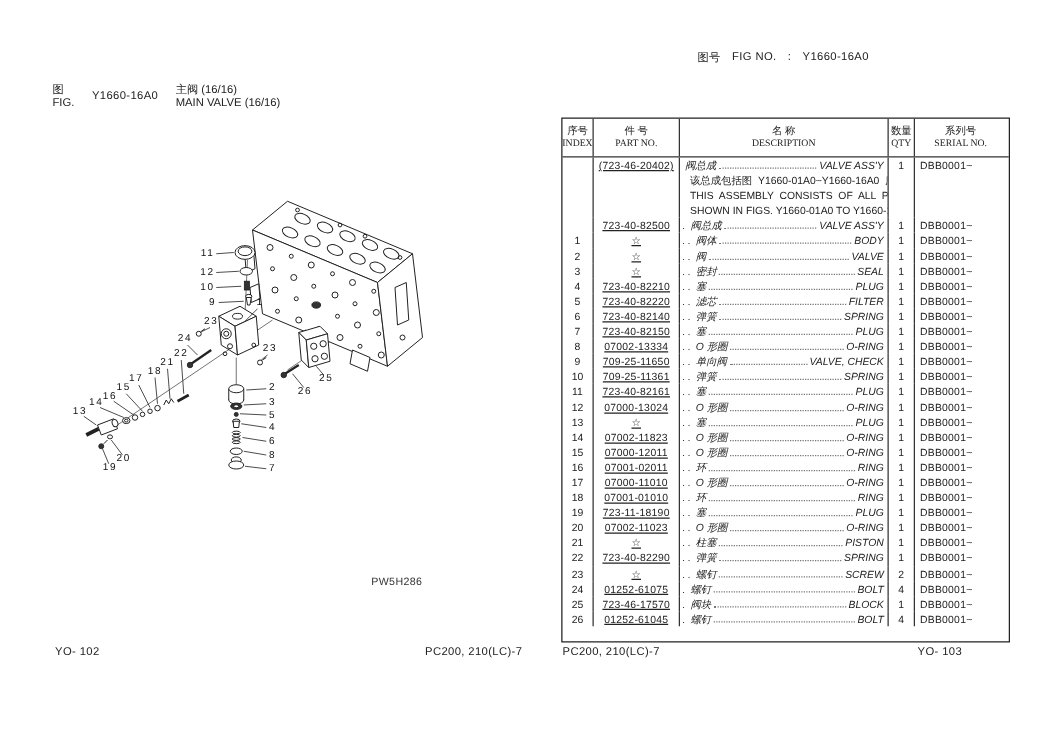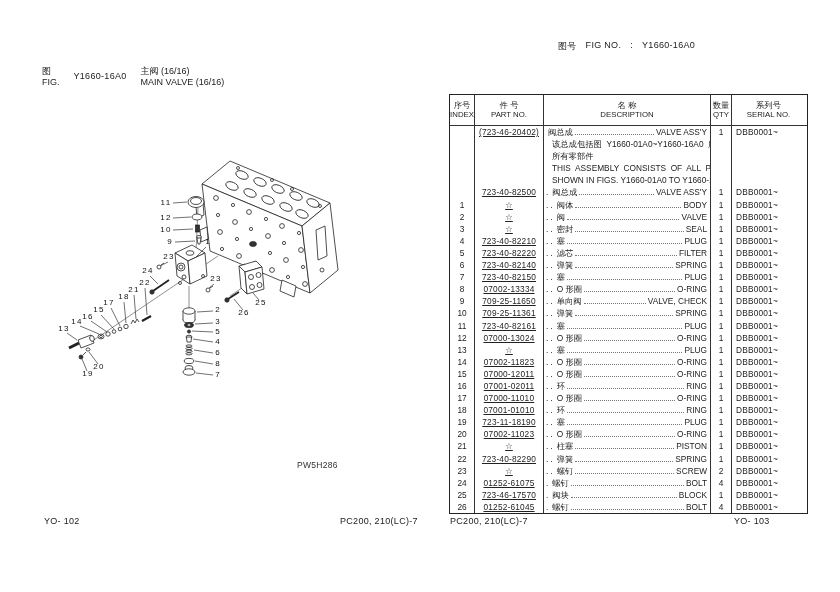--- a/index.html
+++ b/index.html
@@ -17,31 +17,31 @@
   .rp-header{left:558px;top:40px;font-size:9px;letter-spacing:.3px;display:flex;gap:9px;}
   
   .footer{font-size:9px;letter-spacing:.3px;top:516px;}
   
   .ptable{
     left:449px;top:94px;width:359px;height:420px;
     border:1.5px solid #222;box-sizing:border-box;background:#fff;
     font-size:8.3px;color:#222;
   }
   .thead{display:grid;grid-template-columns:25px 69px 167px 21px 73px;height:30px;border-bottom:1px solid #333;}
-  .th{border-right:1px solid #333;display:flex;flex-direction:column;justify-content:center;align-items:center;line-height:10px;text-align:center;}
+  .th{border-right:1px solid #333;display:flex;flex-direction:column;justify-content:center;align-items:center;line-height:10px;text-align:center;font-family:Liberation Serif, serif;}
   .th:last-child,.td:last-child{border-right:none;}
   .th .en{font-size:7.8px;}
   .tr{display:grid;grid-template-columns:25px 69px 167px 21px 73px;height:12.1px;}
   .tr.group{height:auto;}
   .td{border-right:1px solid #333;overflow:hidden;line-height:12.1px;}
   .c-index{text-align:center;}
   .c-part{text-align:center;letter-spacing:.2px;text-decoration:underline;}
   .c-qty{text-align:center;}
   .c-serial{padding-left:4px;letter-spacing:.2px;}
-  .dline{display:flex;align-items:baseline;padding:0 3px 0 2px;height:12.1px;}
+  .dline{display:flex;align-items:baseline;padding:0 3px 0 2px;height:12.1px;font-style:italic;}
   .dots{letter-spacing:2px;margin-right:2px;}
   .cn{white-space:nowrap;}
   .leader{flex:1;border-bottom:1px dotted #777;margin:0 2px 3px 2px;min-width:4px;}
   .en{white-space:nowrap;}
   .note{line-height:12.1px;padding-left:8px;white-space:pre;}
   
   svg .ln{stroke:#222;stroke-width:.8;fill:none;}
   svg .fw{stroke:#222;stroke-width:.8;fill:#fff;}
   svg .fd{stroke:#222;stroke-width:.7;fill:#333;}
   svg .thin{stroke:#444;stroke-width:.6;fill:none;}
@@ -302,21 +302,20 @@
         <div class="td c-index"></div>
         <div class="td c-part">(723-46-20402)</div>
         <div class="td c-desc">
           <div class="dline">
             <span class="dots"></span>
             <span class="cn">阀总成</span>
             <span class="leader"></span>
             <span class="en">VALVE ASS'Y</span>
           </div>
           <div class="note">该总成包括图  Y1660-01A0~Y1660-16A0  所示的</div>
-          <div class="note">所有零部件</div>
           <div class="note">THIS  ASSEMBLY  CONSISTS  OF  ALL  PARTS</div>
           <div class="note">SHOWN IN FIGS. Y1660-01A0 TO Y1660-16A0.</div>
         </div>
         <div class="td c-qty">1</div>
         <div class="td c-serial">DBB0001~</div>
       </div>
       <div class="tr">
         <div class="td c-index"></div>
         <div class="td c-part">723-40-82500</div>
         <div class="td c-desc">

